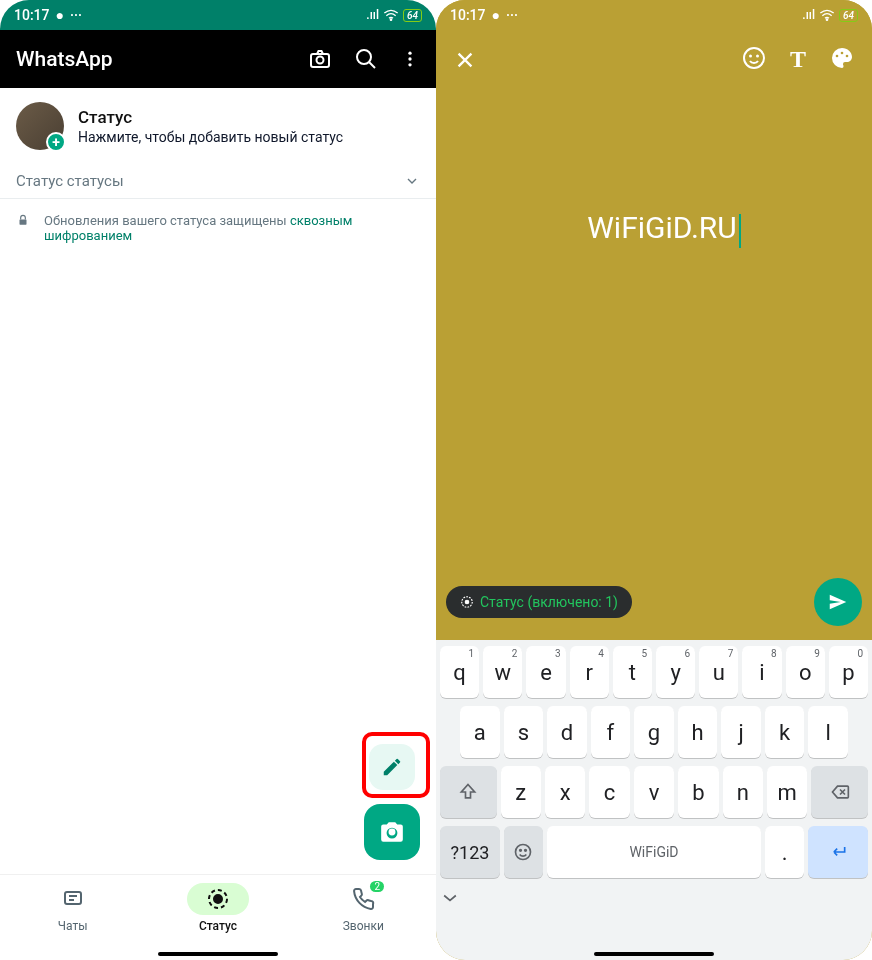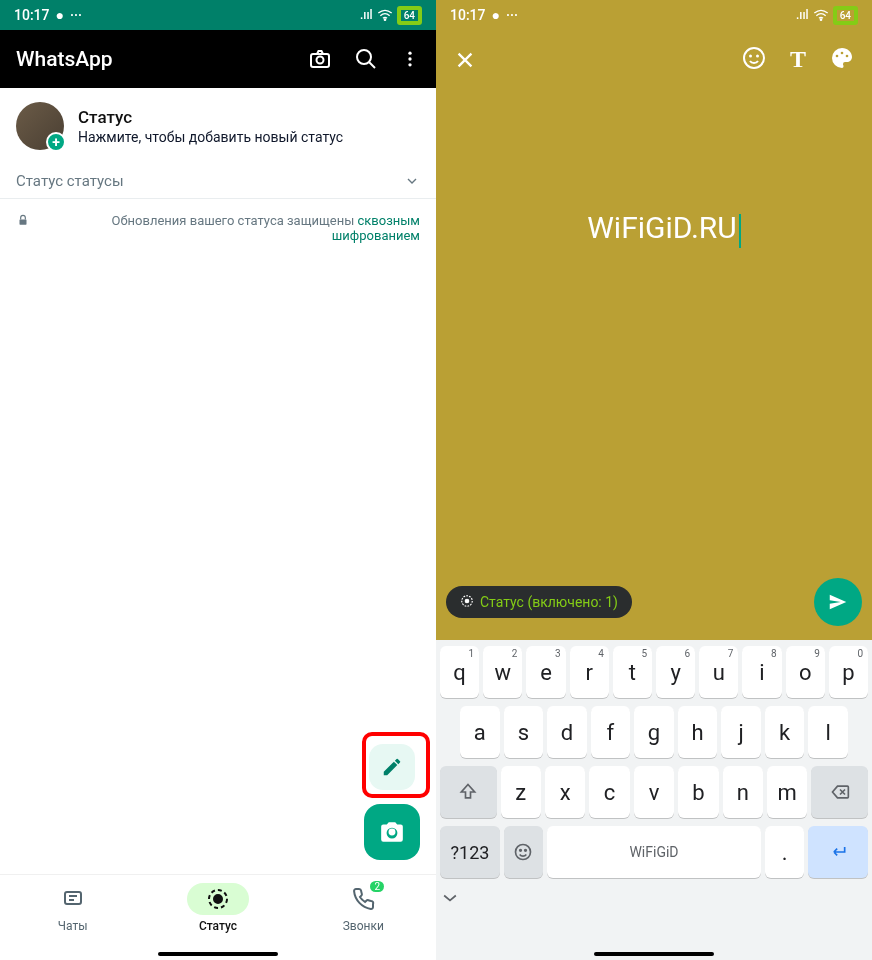--- a/index.html
+++ b/index.html
@@ -1,46 +1,46 @@
 <!DOCTYPE html>
 <html><head>
 <meta charset="utf-8">
 <style>
 * { margin:0; padding:0; box-sizing:border-box; font-family:-apple-system,Roboto,Arial,sans-serif; }
 body { width:872px; height:960px; display:flex; background:#fff; }
-.screen { width:436px; height:960px; position:relative; overflow:hidden; }
+.screen { width:436px; height:960px; position:relative; overflow:hidden;border-radius:29px; }
 .left { background:#fff; }
 .right { background:#baa034; }
 
 
 .statusbar { height:30px; display:flex; align-items:center; justify-content:space-between; padding:0 14px; font-size:14px; font-weight:500; color:#fff; }
 .left .statusbar { background:#008069; }
 .right .statusbar { background:#baa034; }
 .sb-left { display:flex; align-items:center; gap:6px; }
 .sb-right { display:flex; align-items:center; gap:4px; font-size:12px; }
-.batt { border:4px solid #84cc16; border-radius:3px; padding:0 3px; font-size:10px; }
+.batt { border:1px solid #84cc16; border-radius:3px; padding:0 3px; font-size:10px;font-style:italic; }
 
 
 .header { height:58px; background:#000000; display:flex; align-items:center; justify-content:space-between; padding:0 16px; }
 .header-title { color:#fff; font-size:21px; font-weight:500; }
 .header-icons { display:flex; gap:22px; color:#fff; }
 
 
 .status-item { display:flex; align-items:center; padding:14px 16px; gap:14px; }
 .avatar-wrap { position:relative; width:48px; height:48px; }
 .avatar { width:48px; height:48px; border-radius:50%; background:linear-gradient(135deg,#6b5b47,#4a3f33); }
 .plus-badge { position:absolute; bottom:-2px; right:-2px; width:20px; height:20px; background:#00a884; border:2px solid #fff; border-radius:50%; display:flex; align-items:center; justify-content:center; color:#fff; font-size:14px; font-weight:bold; }
 .status-text .t1 { font-size:17px; font-weight:500; color:#111; }
 .status-text .t2 { font-size:14px; color:#0f172a; margin-top:2px; }
 
 
 .muted-hdr { display:flex; justify-content:space-between; align-items:center; padding:8px 16px; color:#667781; font-size:15px; }
 .divider { height:1px; background:#e9edef; }
 .encrypt { display:flex; align-items:flex-start; gap:14px; padding:14px 16px; color:#667781; font-size:13px; }
-.encrypt .msg { flex:1; text-align:right; }
+.encrypt .msg { flex:1; text-align:left; }
 .encrypt .link { color:#008069; }
 
 
 .fabs { position:absolute; bottom:100px; right:16px; display:flex; flex-direction:column; align-items:center; gap:14px; }
 .fab-edit { width:46px; height:46px; background:#e7f8f3; border-radius:14px; display:flex; align-items:center; justify-content:center; color:#008069; }
 .fab-cam { width:56px; height:56px; background:#00a884; border-radius:16px; display:flex; align-items:center; justify-content:center; color:#fff; }
 .red-box { position:absolute; bottom:162px; right:6px; width:68px; height:66px; border:4px solid #ff0000; border-radius:10px; pointer-events:none; }
 
 
 .nav { position:absolute; bottom:0; left:0; right:0; height:86px; background:#fff; border-top:1px solid #f0f0f0; display:flex; justify-content:space-around; align-items:flex-start; padding-top:8px; }
@@ -52,21 +52,21 @@
 .home-bar { position:absolute; bottom:4px; left:50%; transform:translateX(-50%); width:120px; height:4px; background:#000; border-radius:4px; }
 
 
 .editor-top { display:flex; justify-content:space-between; align-items:center; padding:16px 18px; color:#fff; }
 .editor-icons { display:flex; gap:24px; }
 .text-area { height:280px; display:flex; align-items:center; justify-content:center;padding-left:20px; }
 .text-input { font-size:30px; color:#fff; font-weight:400; position:relative; }
 .cursor { display:inline-block; width:2px; height:34px; background:#00a884; vertical-align:middle; margin-left:2px; }
 
 .status-chip-row { position:absolute; top:578px; left:0; right:0; padding:0 10px; display:flex; align-items:center; gap:10px; }
-.chip { background:#2a2d2e; color:#84cc16; border-radius:20px; padding:8px 14px; font-size:14px; display:flex; gap:6px; }
+.chip { background:#2a2d2e; color:#22c55e; border-radius:20px; padding:8px 14px; font-size:14px; display:flex; align-items:center; gap:6px; }
 .send-btn { width:48px; height:48px; background:#00a884; border-radius:50%; display:flex; align-items:center; justify-content:center; margin-left:auto; color:#fff; }
 
 
 .kbd { position:absolute; bottom:0; left:0; right:0; height:320px; background:#f1f3f4; padding:6px 4px 0; }
 .kbd-row { display:flex; gap:4px; margin-bottom:8px; justify-content:center; }
 .key { background:#fff; border-radius:6px; height:52px; flex:1; display:flex; align-items:center; justify-content:center; font-size:22px; color:#202124; position:relative; box-shadow:0 1px 0 rgba(0,0,0,0.2); }
 .key .sup { position:absolute; top:2px; right:5px; font-size:10px; color:#5f6368; }
 .key.wide { flex:1.4; background:#dde1e4; }
 .key.space { flex:5; }
 .key.ret { background:#cfe3ff; flex:1.4; }

